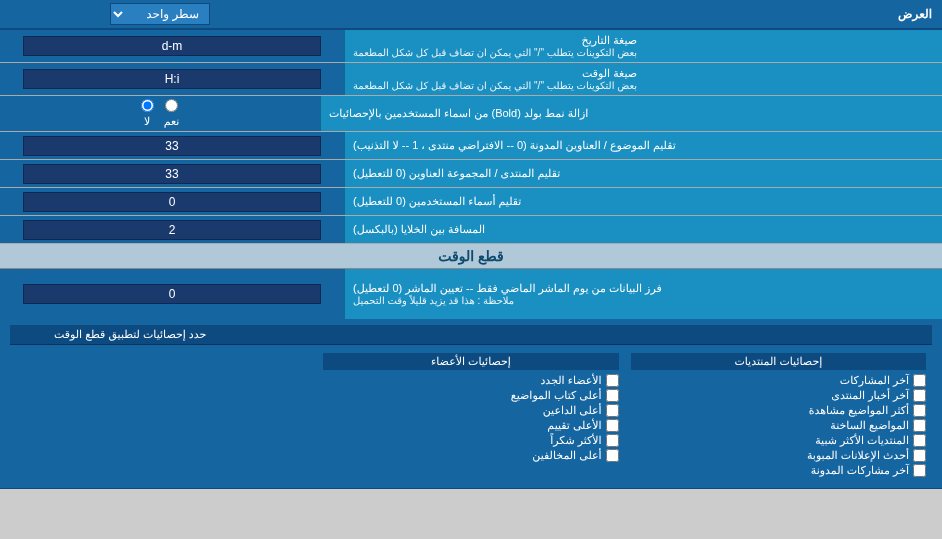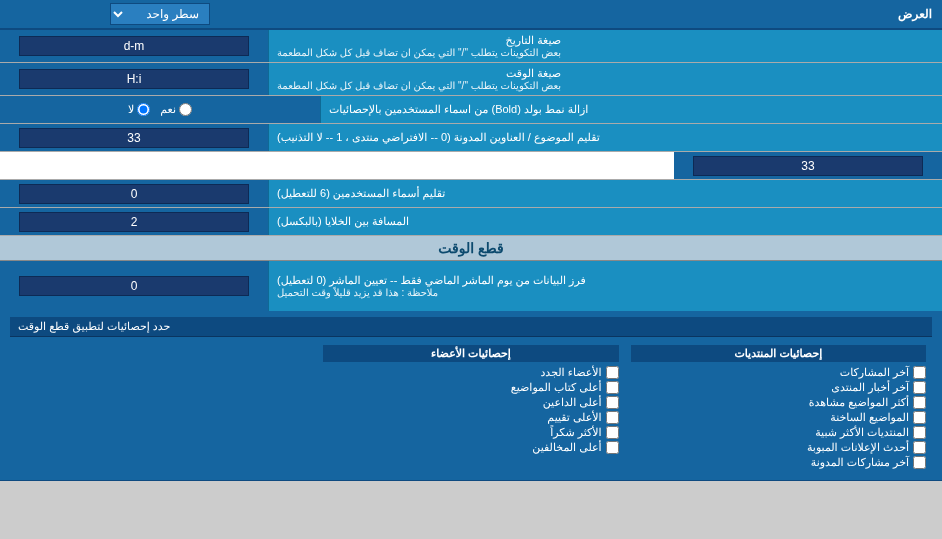--- a/index.html
+++ b/index.html
@@ -29,21 +29,21 @@
       font-size: 11px;
       border-left: 1px solid #0e6a95;
     }
     .label-cell .sub {
       font-size: 10px;
       opacity: 0.9;
       display: block;
       direction: rtl;
     }
     .input-cell {
-      width: 268px;
+      width: 344px;
       background: #1565a0;
       display: flex;
       align-items: center;
       justify-content: center;
       padding: 3px 6px;
     }
     .input-cell input[type="text"] {
       width: 90%;
       background: #1a3a6e;
       color: #fff;
@@ -96,20 +96,21 @@
       gap: 10px;
       padding: 3px 6px;
     }
     .radio-cell label {
       color: #fff;
       font-size: 11px;
       display: flex;
       align-items: center;
       gap: 3px;
       cursor: pointer;
+      flex-direction: column;
     }
     
     .section-header {
       background: #b0c8d8;
       color: #0c4a6e;
       text-align: center;
       padding: 4px;
       font-weight: bold;
       font-size: 14px;
       border-bottom: 1px solid #888;
@@ -123,21 +124,21 @@
     .checkbox-columns {
       display: flex;
       width: 100%;
     }
     .checkbox-col {
       flex: 1;
       padding: 4px 6px;
     }
     .checkbox-col .col-title {
       color: #fff;
-      font-weight: bold;
+      font-weight: normal;
       font-size: 11px;
       text-align: center;
       background: #0d4a80;
       padding: 2px 8px;
       margin-bottom: 3px;
     }
     .cb-item {
       display: flex;
       align-items: center;
       gap: 4px;
@@ -227,28 +228,31 @@
   <div class="row">
     <div class="label-cell">
       <span>تقليم الموضوع / العناوين المدونة (0 -- الافتراضي منتدى ، 1 -- لا التذنيب)</span>
     </div>
     <div class="input-cell">
       <input type="text" value="33" style="">
     </div>
   </div>
 
   <div class="row">
+    <div class="label-cell">
+      <span>تقليم المنتدى / المجموعة العناوين (0 للتعطيل)</span>
+    </div>
     <div class="input-cell">
       <input type="text" value="33" style="">
     </div>
   </div>
 
   <div class="row">
     <div class="label-cell">
-      <span>تقليم أسماء المستخدمين (6 للتعطيل)</span>
+      <span>تقليم أسماء المستخدمين (0 للتعطيل)</span>
     </div>
     <div class="input-cell">
       <input type="text" value="0" style="">
     </div>
   </div>
 
   <div class="row">
     <div class="label-cell">
       <span>المسافة بين الخلايا (بالبكسل)</span>
     </div>
@@ -266,21 +270,21 @@
     </div>
     <div class="input-cell">
       <input type="text" value="0" style="">
     </div>
   </div>
 
   <div class="checkbox-area">
 
     <div style="display:flex; background:#0d4a80; color:#fff; padding:3px 8px; font-size:11px; text-align:right; border-bottom:1px solid #0a3560; margin-bottom:4px;">
       <div style="flex:1;"></div>
-      <div style="text-align:center;">حدد إحصائيات لتطبيق قطع الوقت</div>
+      <div style="text-align:center;margin-left:36px;">حدد إحصائيات لتطبيق قطع الوقت</div>
     </div>
     <div class="checkbox-columns">
 
       <div class="checkbox-col">
         <div class="col-title">إحصائيات المنتديات</div>
         <div class="cb-item">
           <input type="checkbox" style="">
           <span>آخر المشاركات</span>
         </div>
         <div class="cb-item">

